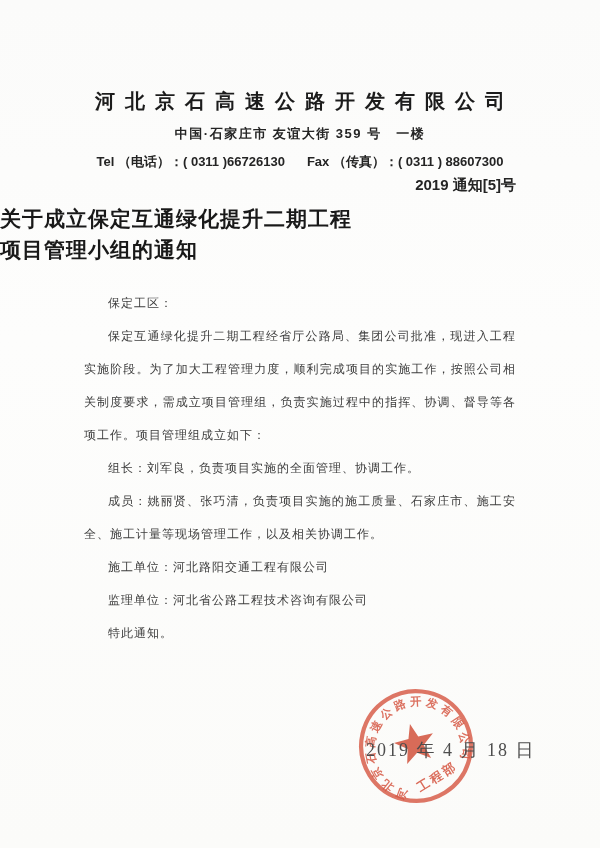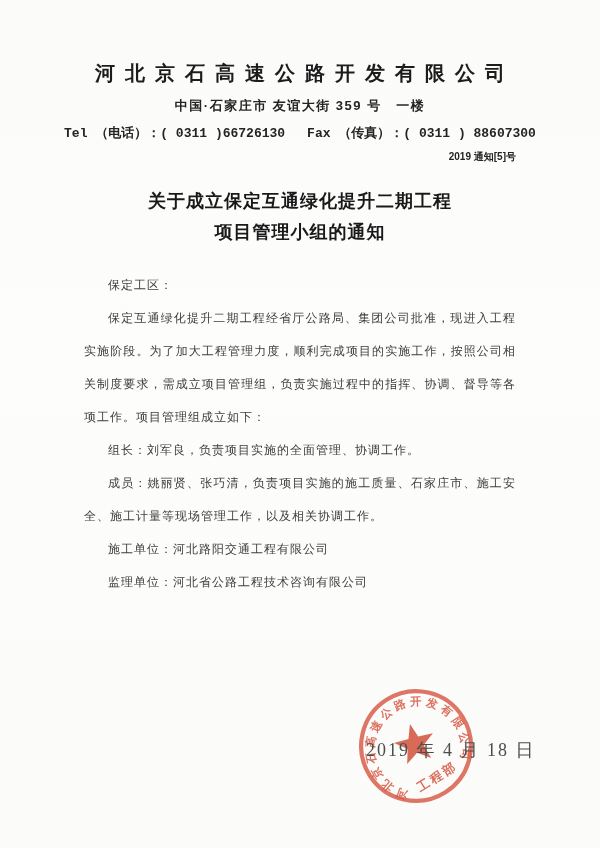--- a/index.html
+++ b/index.html
@@ -8,42 +8,42 @@
     width:600px;height:848px;
     margin:0 auto;
     background:#fcfcfb;
     background-image:linear-gradient(180deg,#fbfbfa 0%,#fdfdfc 40%,#fbfbf9 100%);
     overflow:hidden;
     font-family:"Liberation Serif","DejaVu Serif",serif;
     color:#3a3a3a;
   }
   
   .letterhead{padding-top:60px;text-align:center;
-    font-family:"Liberation Sans","DejaVu Sans",sans-serif;}
+    font-family:"Liberation Sans","DejaVu Sans",sans-serif;margin-top:28px;}
   .company-name{
     font-size:20px;font-weight:bold;color:#1c1c1c;
     letter-spacing:10px;padding-left:10px;line-height:26px;
   }
   .company-address{
     margin-top:12px;font-size:13px;font-weight:bold;color:#242424;
     letter-spacing:1.5px;line-height:16px;
   }
   .telfax{
     margin-top:11px;display:flex;justify-content:center;gap:22px;
     font-size:13px;font-weight:bold;color:#242424;line-height:17px;
-    font-family:Liberation Mono, monospace;
+    font-family:Liberation Sans, sans-serif;
   }
   .doc-number{
     width:432px;margin:6px auto 0;text-align:right;
-    font-size:10px;font-weight:bold;color:#242424;line-height:18px;
+    font-size:15px;font-weight:bold;color:#242424;line-height:18px;
   }
   
   .notice-title{
-    margin-top:20px;text-align:center;font-weight:bold;color:#191919;
-    font-size:18px;line-height:31px;letter-spacing:1px;
+    margin-top:10px;font-weight:bold;color:#191919;
+    font-size:21px;line-height:31px;letter-spacing:1px;
   }
   
   .body-block{
     width:432px;margin:21px auto 0;
     font-size:12px;line-height:33px;letter-spacing:1px;
     color:#3d3d3d;
   }
   .body-block p{margin:0;text-indent:2em;text-align:justify;}
   .addressee{margin:0;text-indent:0;}
   .closing{margin-top:33px;}
@@ -87,20 +87,21 @@
     <div>项目管理小组的通知</div>
   </div>
 
   <div class="body-block">
     <p class="addressee">保定工区：</p>
     <p>保定互通绿化提升二期工程经省厅公路局、集团公司批准，现进入工程实施阶段。为了加大工程管理力度，顺利完成项目的实施工作，按照公司相关制度要求，需成立项目管理组，负责实施过程中的指挥、协调、督导等各项工作。项目管理组成立如下：</p>
     <p>组长：刘军良，负责项目实施的全面管理、协调工作。</p>
     <p>成员：姚丽贤、张巧清，负责项目实施的施工质量、石家庄市、施工安全、施工计量等现场管理工作，以及相关协调工作。</p>
     <p>施工单位：河北路阳交通工程有限公司</p>
     <p>监理单位：河北省公路工程技术咨询有限公司</p>
+    <p class="closing">特此通知。</p>
   </div>
 
   <div class="issue-date">2019 年 4 月 18 日</div>
 
   <div class="seal">
     <svg viewBox="0 0 140 140">
       <g transform="rotate(-32 70 70)">
         <circle class="seal-ring" cx="70" cy="70" r="60"></circle>
         <g id="ring-chars">
             <text x="32.17548382687734" y="103.5517508156316" transform="rotate(-128 32.17548382687734 103.5517508156316)" class="ring-char">河</text>

